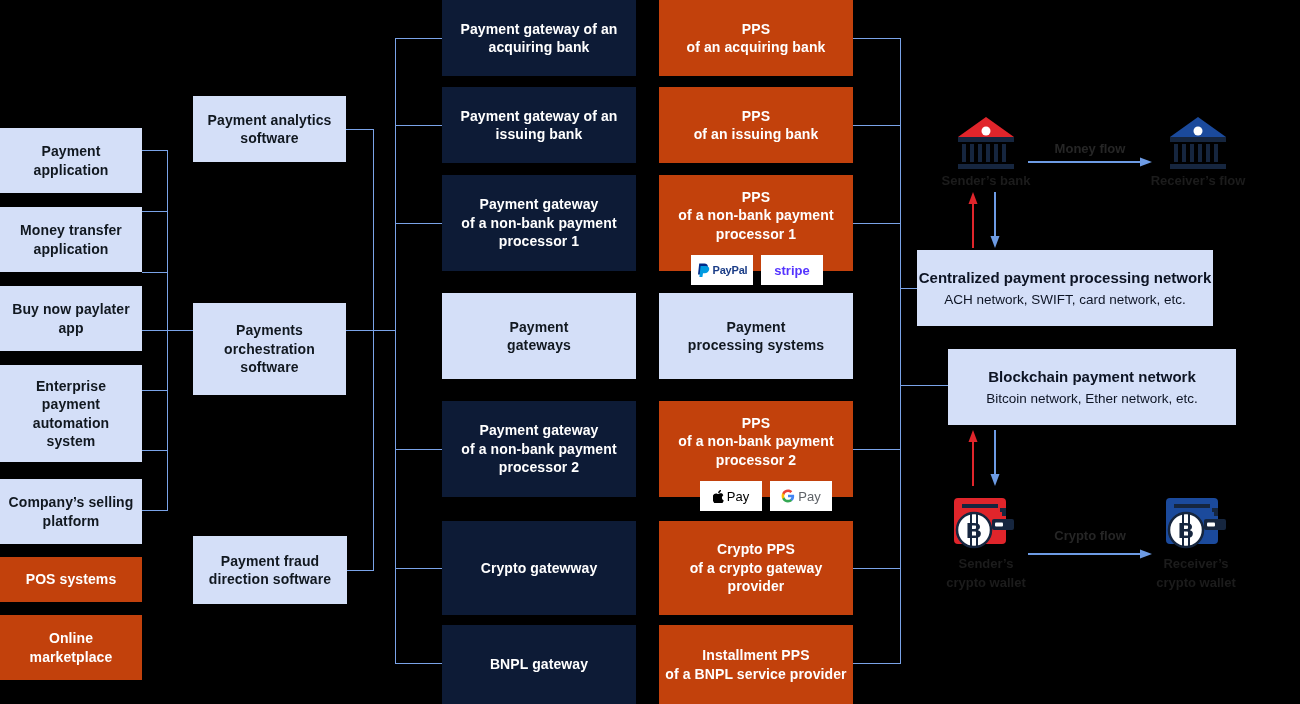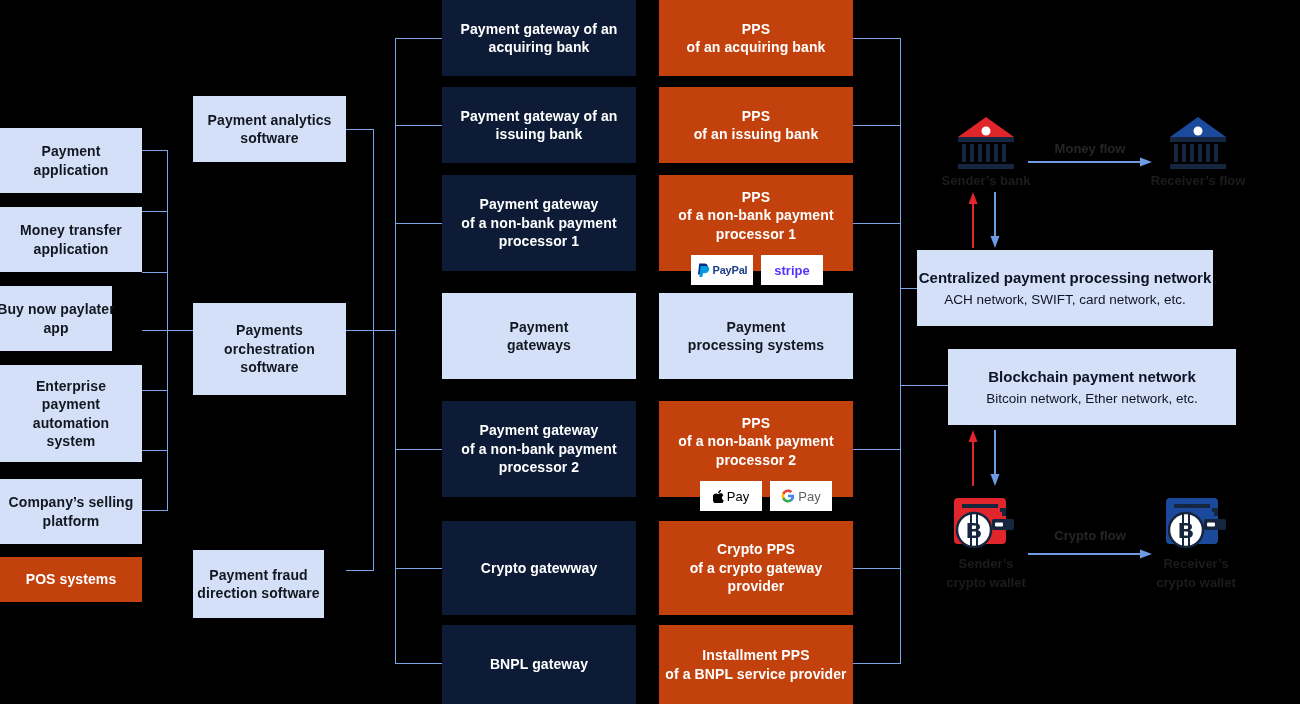--- a/index.html
+++ b/index.html
@@ -101,48 +101,52 @@
   <div class="conn h" style="left:900px; top:385px; width:49px;"></div>
 
   <div class="box lightbox" style="left:0px; top:128px; width:142px; height:65px;">
     <span class="ln">Payment</span>
     <span class="ln">application</span>
   </div>
   <div class="box lightbox" style="left:0px; top:207px; width:142px; height:65px;">
     <span class="ln">Money transfer</span>
     <span class="ln">application</span>
   </div>
-  <div class="box lightbox" style="left:0px; top:286px; width:112px; height:65px;">
+  <div class="box lightbox" style="left:0px; top:286px; width:142px; height:65px;">
     <span class="ln">Buy now paylater</span>
     <span class="ln">app</span>
   </div>
   <div class="box lightbox" style="left:0px; top:365px; width:142px; height:97px;">
     <span class="ln">Enterprise</span>
     <span class="ln">payment</span>
     <span class="ln">automation</span>
     <span class="ln">system</span>
   </div>
   <div class="box lightbox" style="left:0px; top:479px; width:142px; height:65px;">
     <span class="ln">Company’s selling</span>
     <span class="ln">platform</span>
   </div>
   <div class="box darkbox" style="left:0px; top:557px; width:142px; height:45px;">
     <span class="ln">POS systems</span>
   </div>
+  <div class="box darkbox" style="left:0px; top:615px; width:142px; height:65px;">
+    <span class="ln">Online</span>
+    <span class="ln">marketplace</span>
+  </div>
 
   <div class="box lightbox" style="left:193px; top:96px; width:153px; height:66px;">
     <span class="ln">Payment analytics</span>
     <span class="ln">software</span>
   </div>
   <div class="box lightbox" style="left:193px; top:303px; width:153px; height:92px;">
     <span class="ln">Payments</span>
     <span class="ln">orchestration</span>
     <span class="ln">software</span>
   </div>
-  <div class="box lightbox" style="left:193px; top:550px; width:131px; height:68px;">
+  <div class="box lightbox" style="left:193px; top:536px; width:154px; height:68px;">
     <span class="ln">Payment fraud</span>
     <span class="ln">direction software</span>
   </div>
 
   <div class="box navybox" style="left:442px; top:0px; width:194px; height:76px;">
     <span class="ln">Payment gateway of an</span>
     <span class="ln">acquiring bank</span>
   </div>
   <div class="box navybox" style="left:442px; top:87px; width:194px; height:76px;">
     <span class="ln">Payment gateway of an</span>

